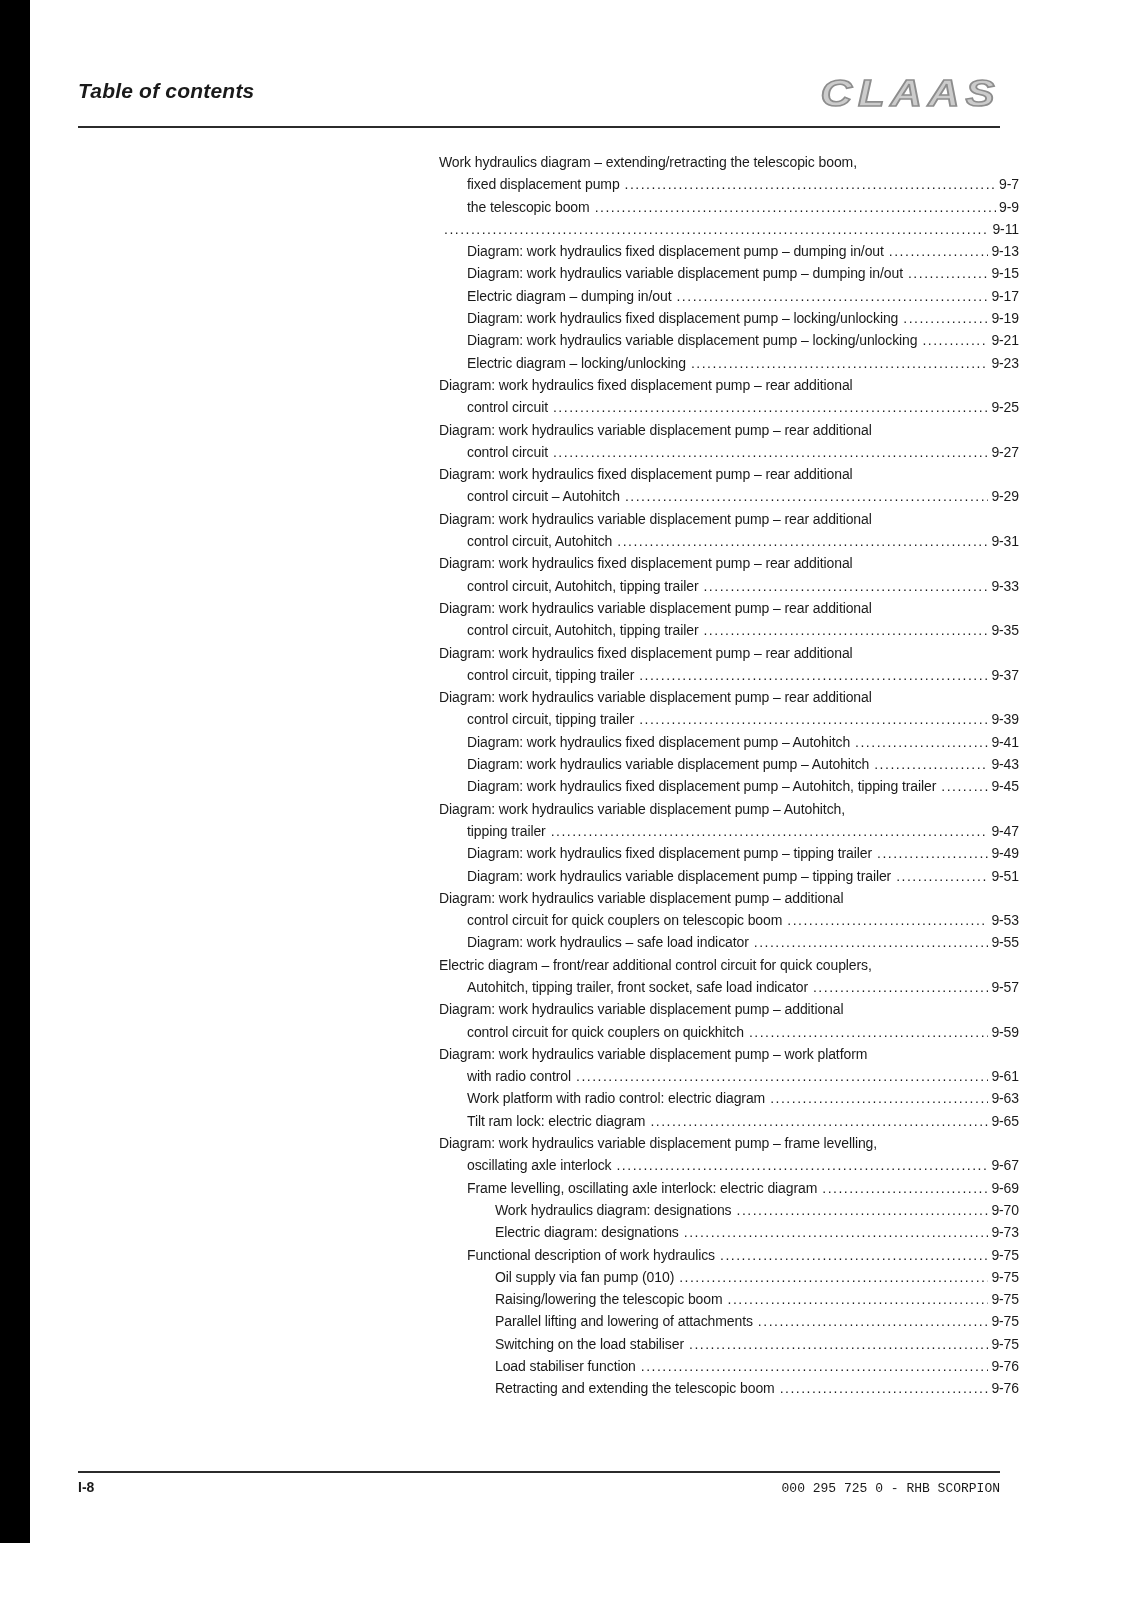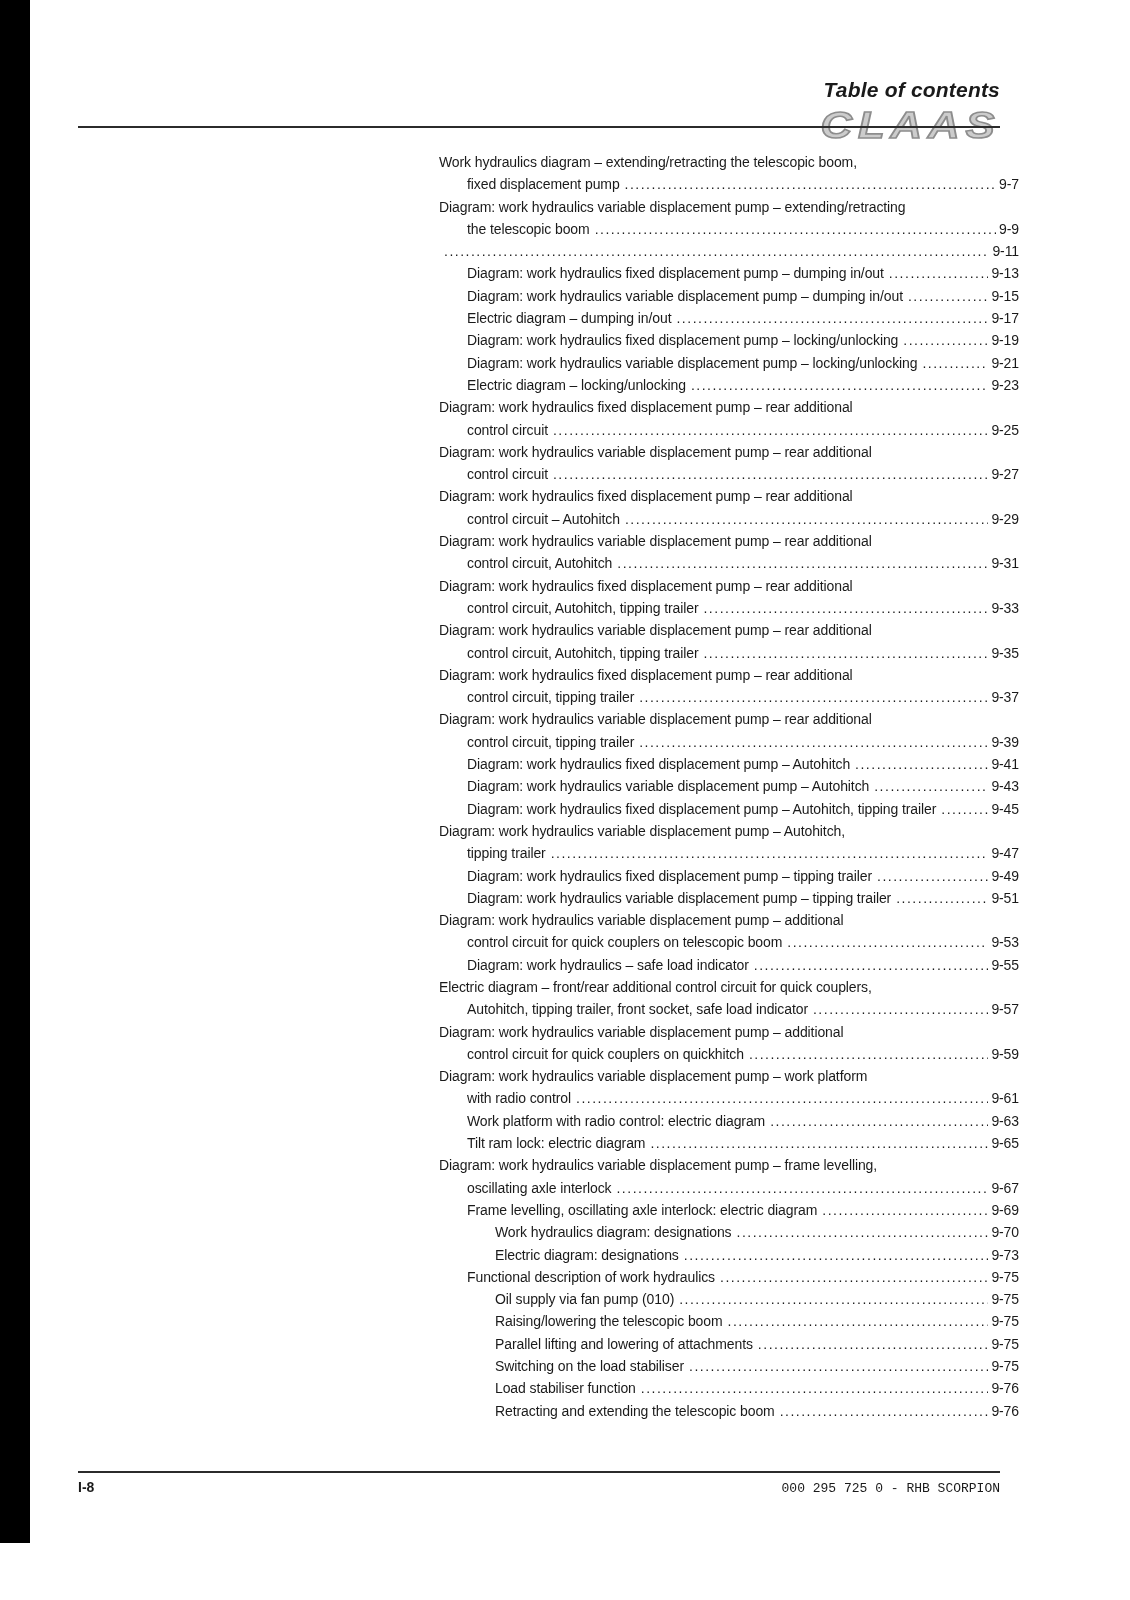--- a/index.html
+++ b/index.html
@@ -5,21 +5,21 @@
   * { margin:0; padding:0; box-sizing:border-box; }
   html,body { background:#e9e9e9; }
   .page {
     position:relative; width:1130px; height:1600px; background:#ffffff;
     font-family:"Liberation Sans","DejaVu Sans",sans-serif; color:#1a1a1a;
     overflow:hidden; margin:0 auto;
   }
   .spine { position:absolute; left:0; top:0; width:30px; height:1543px; background:#000; }
   .header {
     position:absolute; left:78px; top:78px; width:922px;
-    display:flex; justify-content:space-between; align-items:flex-end;flex-direction:column;
+    display:flex; justify-content:space-between; align-items:flex-end;
   }
   .title { font-size:21px; font-weight:bold; font-style:italic; letter-spacing:0.2px; padding-bottom:8px; }
   .logo {
     font-size:37px; font-weight:bold; font-style:italic; letter-spacing:5px;
     color:#cccccc; -webkit-text-stroke:1.6px #8d8d8d;
     transform:scaleX(1.18); transform-origin:bottom right; line-height:0.85;
     padding-bottom:2px;
   }
   .header-rule { position:absolute; left:78px; top:126px; width:922px; border-top:2px solid #2b2b2b; }
   .toc {
@@ -57,21 +57,20 @@
   <div class="toc" id="toc">
       <div class="entry">
         <div class="line">Work hydraulics diagram – extending/retracting the telescopic boom,</div>
         <div class="line last">
           <span class="txt">fixed displacement pump</span>
           <span class="leader">................................................................................................................................................................................................................................................</span>
           <span class="pg">9-7</span>
         </div>
       </div>
       <div class="entry">
-        <div class="line">Diagram: work hydraulics variable displacement pump – extending/retracting</div>
         <div class="line last">
           <span class="txt">the telescopic boom</span>
           <span class="leader">................................................................................................................................................................................................................................................</span>
           <span class="pg">9-9</span>
         </div>
       </div>
       <div class="entry">
         <div class="line last">
           <span class="leader">................................................................................................................................................................................................................................................</span>
           <span class="pg">9-11</span>

